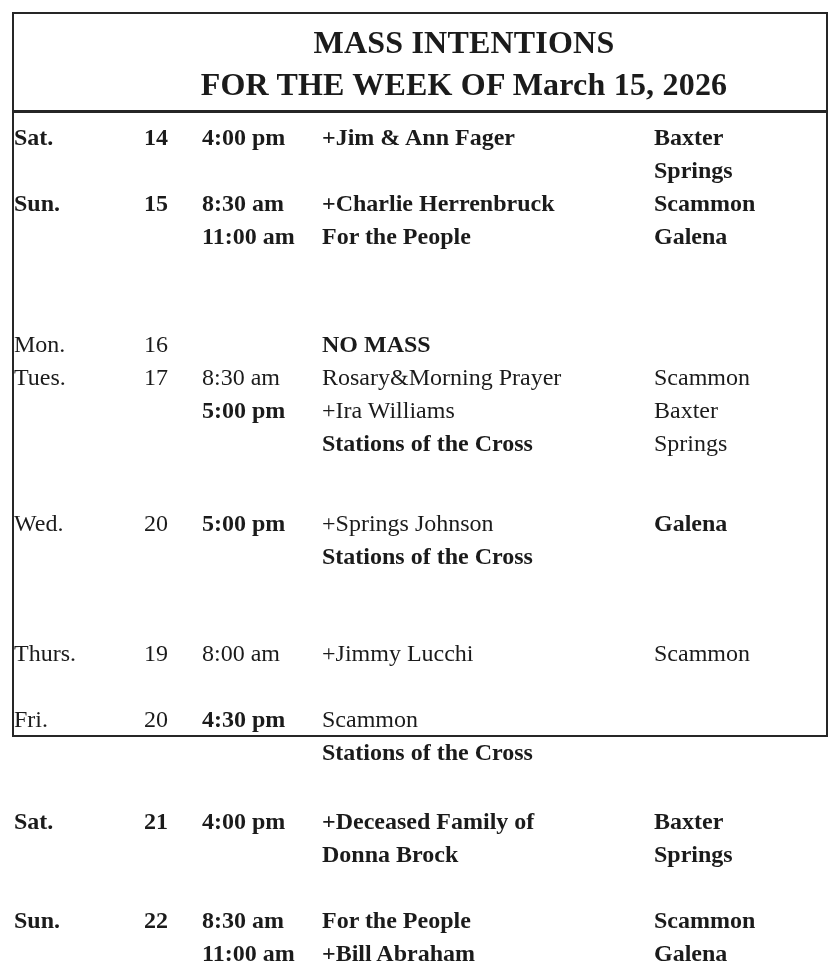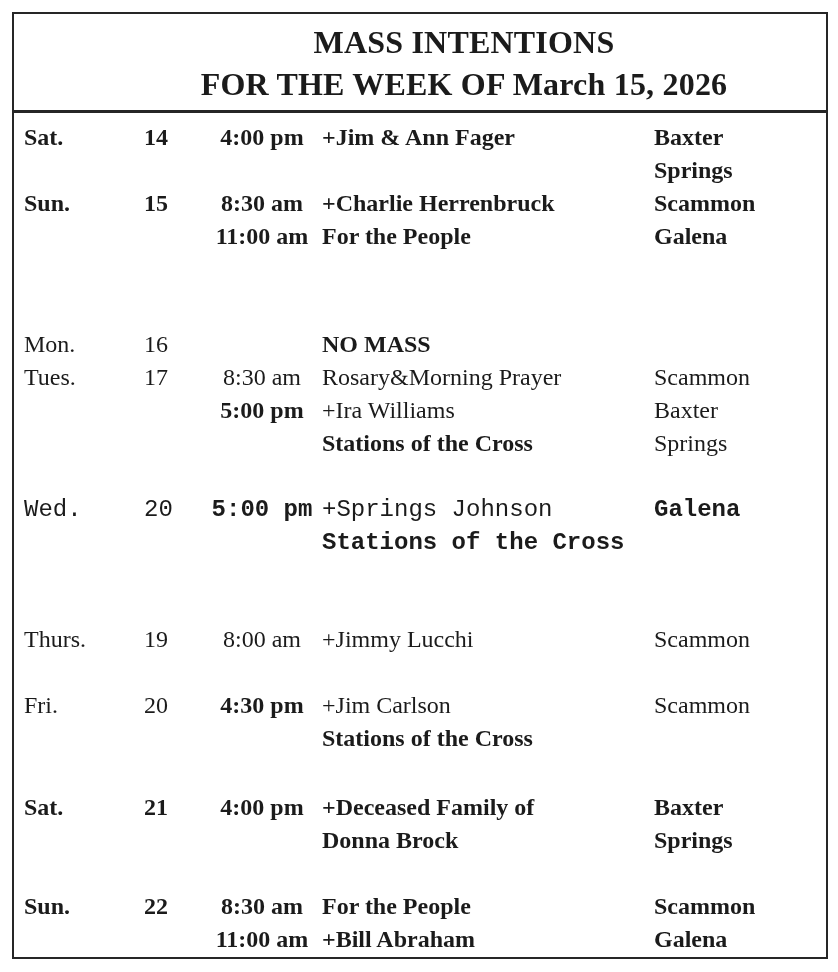--- a/index.html
+++ b/index.html
@@ -16,21 +16,21 @@
     height: 972px;
     background: #ffffff;
     font-family: "Liberation Serif", "DejaVu Serif", serif;
     color: #1b1b1b;
   }
   .sheet {
     position: absolute;
     left: 12px;
     top: 12px;
     width: 816px;
-    height: 947px;
+    height: 725px;
     border: 2.5px solid #262626;
     box-sizing: border-box;
     background: #ffffff;
   }
   .table-header {
     box-sizing: border-box;
     height: 99px;
     border-bottom: 3px solid #262626;
     padding-top: 7px;
     padding-left: 88px;
@@ -47,23 +47,23 @@
     position: relative;
     padding-top: 4px;
   }
   .schedule-row { }
   .schedule-line {
     display: grid;
     grid-template-columns: 120px 68px 120px 332px 1fr;
     font-size: 24px;
     line-height: 33px;
   }
-  .c-day  { text-align: left; padding-left: 10px; white-space: nowrap; }
+  .c-day  { text-align: left; white-space: nowrap; }
   .c-date { text-align: left; padding-left: 10px; }
-  .c-time { text-align: center; white-space: nowrap; }
+  .c-time { text-align: left; white-space: nowrap; }
   .c-int  { text-align: left; white-space: nowrap; }
   .c-loc  { white-space: nowrap; }
   .b { font-weight: bold; }
 </style>
 </head>
 <body>
 
 <div class="page">
   <div class="sheet">
     <div class="table-header">
@@ -128,21 +128,21 @@
             <div class="c-loc">Baxter</div>
           </div>
           <div class="schedule-line">
             <div class="c-day"></div>
             <div class="c-date"></div>
             <div class="c-time"></div>
             <div class="c-int b">Stations of the Cross</div>
             <div class="c-loc">Springs</div>
           </div>
         </div>
-        <div class="schedule-row" style="margin-top: 33px; font-family: Liberation Mono, monospace;">
+        <div class="schedule-row" style="margin-top: 47px;">
           <div class="schedule-line">
             <div class="c-day">Wed.</div>
             <div class="c-date">20</div>
             <div class="c-time b">5:00 pm</div>
             <div class="c-int">+Springs Johnson</div>
             <div class="c-loc b">Galena</div>
           </div>
           <div class="schedule-line">
             <div class="c-day"></div>
             <div class="c-date"></div>
@@ -158,21 +158,20 @@
             <div class="c-time">8:00 am</div>
             <div class="c-int">+Jimmy Lucchi</div>
             <div class="c-loc">Scammon</div>
           </div>
         </div>
         <div class="schedule-row" style="margin-top: 33px;">
           <div class="schedule-line">
             <div class="c-day">Fri.</div>
             <div class="c-date">20</div>
             <div class="c-time b">4:30 pm</div>
-            <div class="c-int">+Jim Carlson</div>
             <div class="c-loc">Scammon</div>
           </div>
           <div class="schedule-line">
             <div class="c-day"></div>
             <div class="c-date"></div>
             <div class="c-time"></div>
             <div class="c-int b">Stations of the Cross</div>
             <div class="c-loc"></div>
           </div>
         </div>

